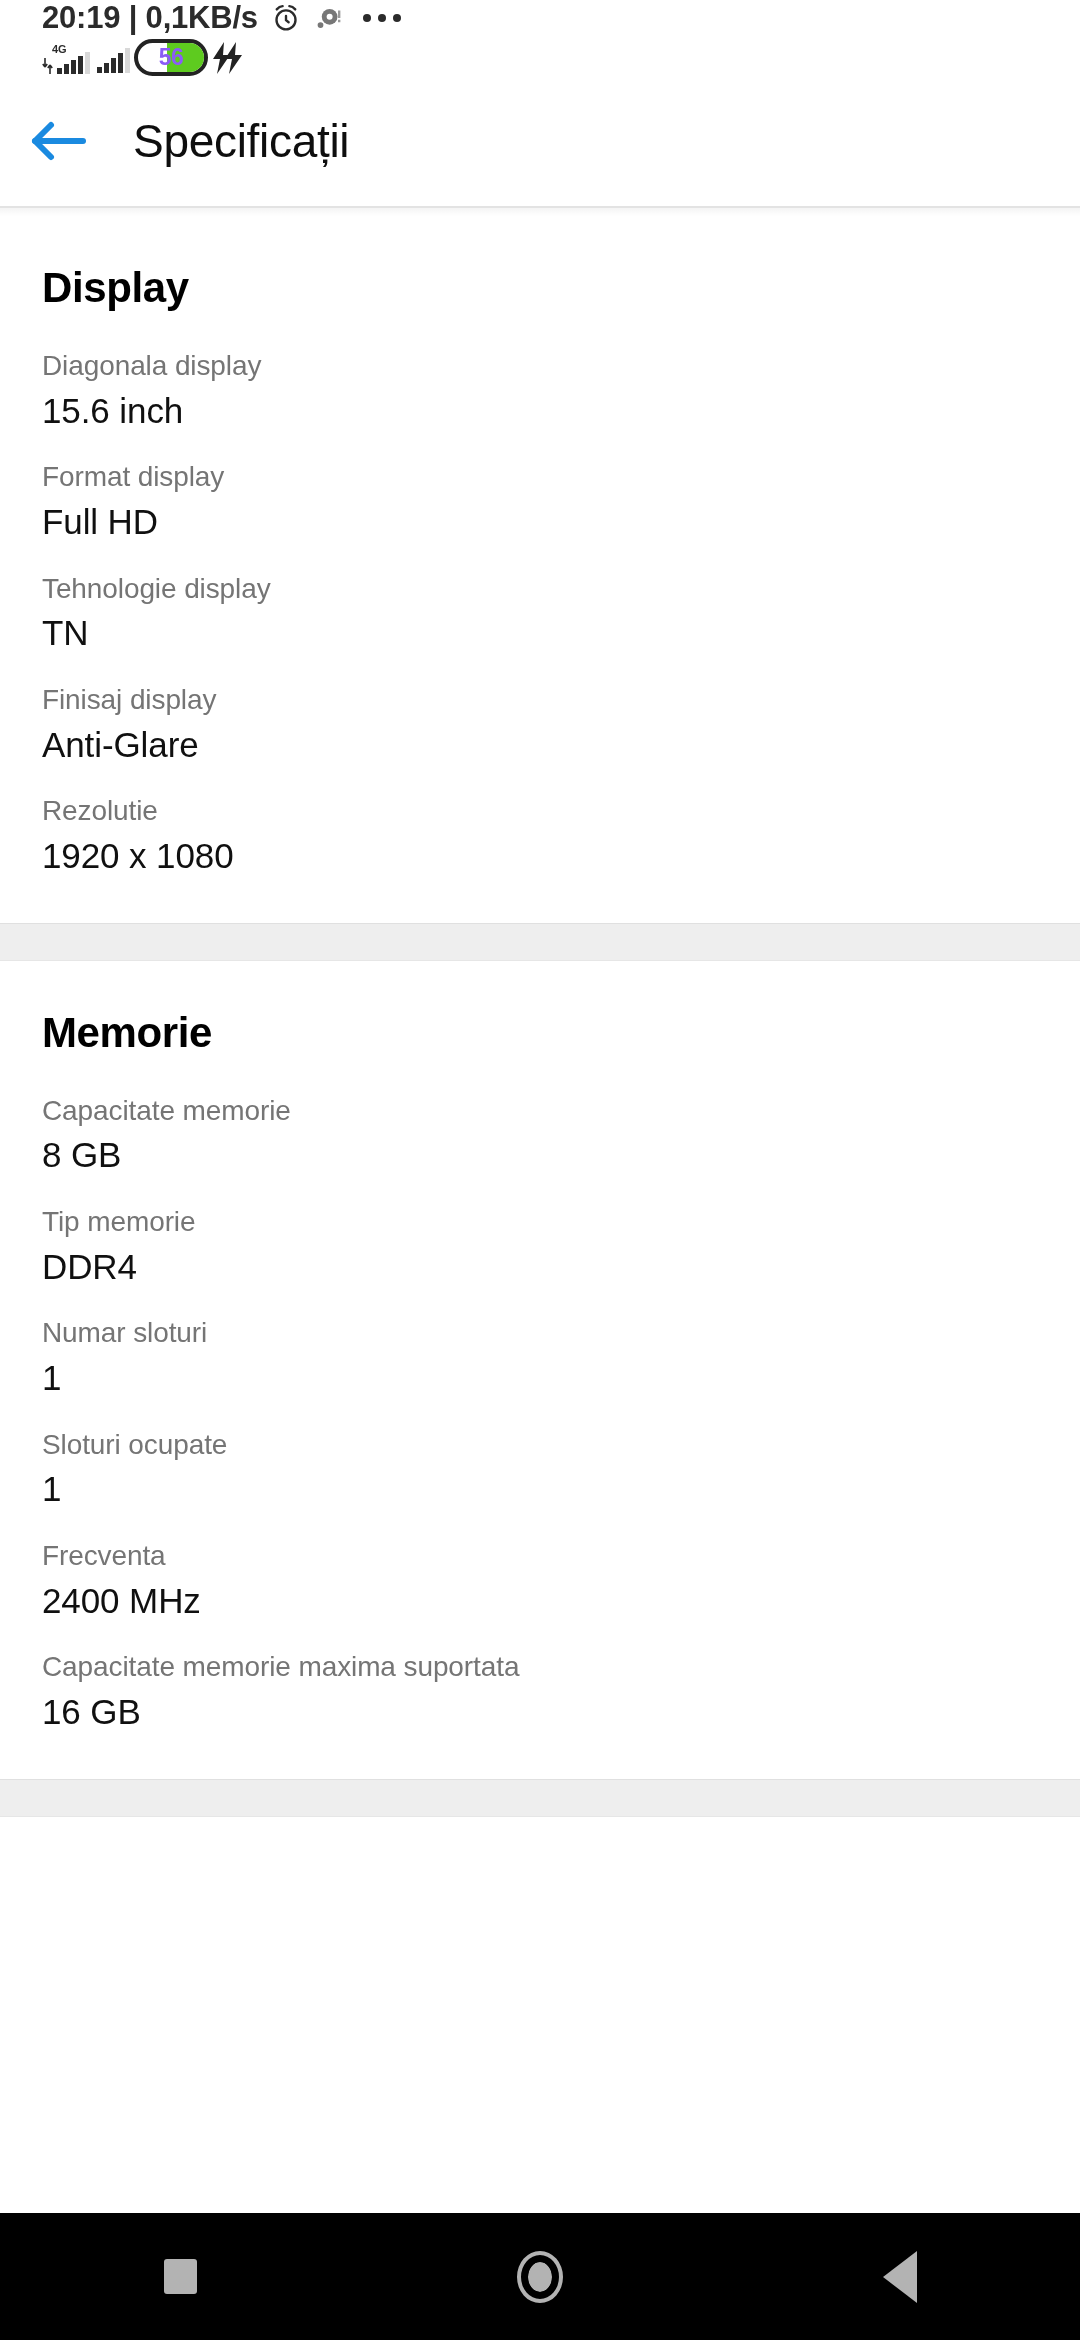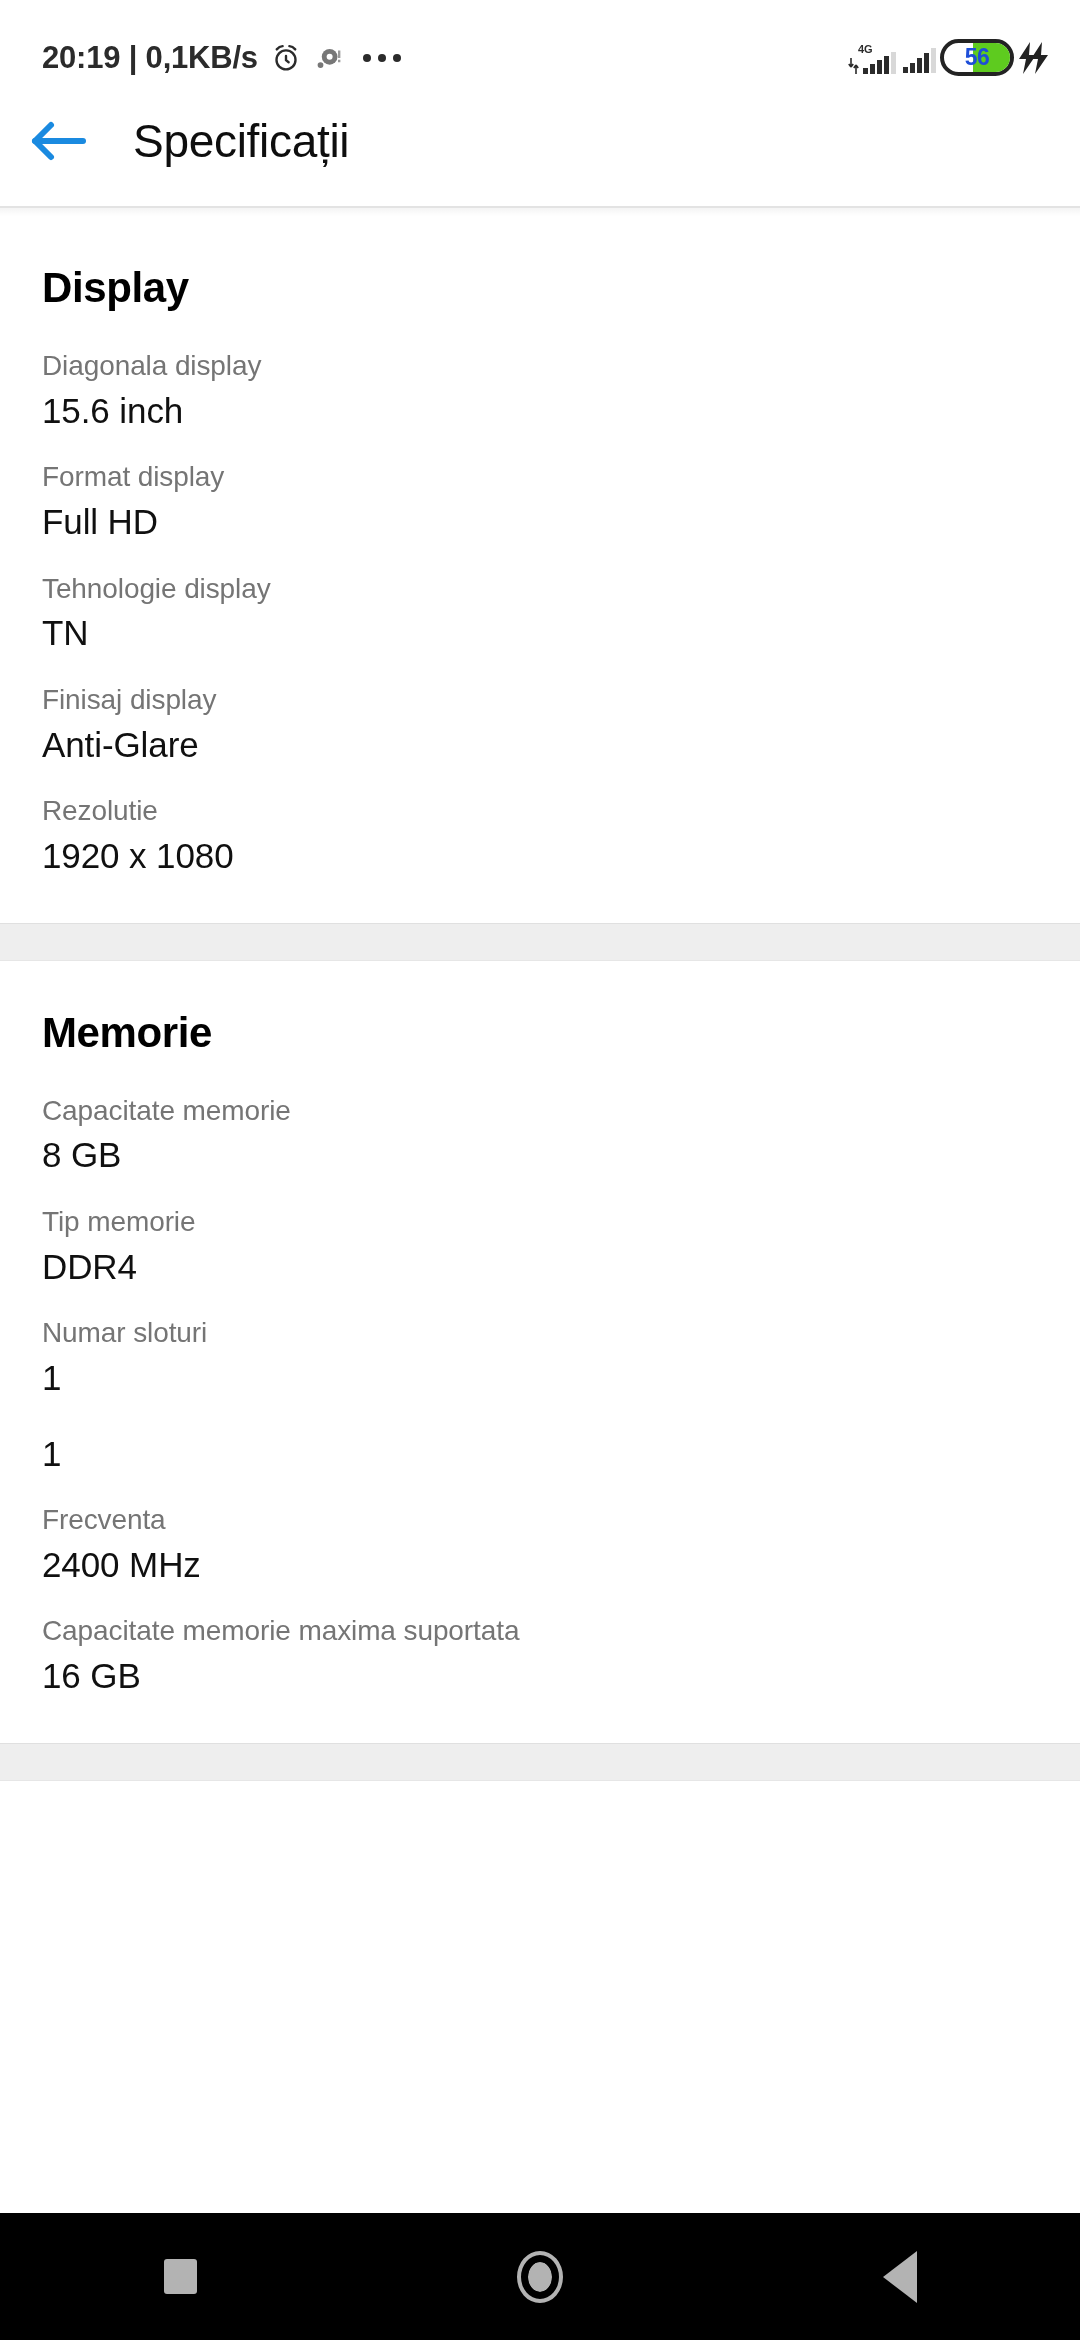--- a/index.html
+++ b/index.html
@@ -12,25 +12,26 @@
     height: 2340px;
     font-family: "Liberation Sans", sans-serif;
     overflow: hidden;
     position: relative;
   }
 
   
   .status-bar {
     height: 76px;
     display: flex;
-    align-items: flex-end;
+    align-items: flex-start;
     justify-content: space-between;
     padding: 0 30px 0 42px;
     box-sizing: border-box;
     background: #ffffff;
+    flex-direction: column;
   }
   .status-left {
     display: flex;
     align-items: center;
     gap: 13px;
   }
   .status-clock {
     font-size: 31px;
     font-weight: bold;
     color: #2b2b2b;
@@ -82,21 +83,21 @@
     width: 56%;
     background: #5ecb1f;
   }
   .battery-level {
     position: relative;
     z-index: 2;
     width: 100%;
     text-align: center;
     font-size: 23px;
     font-weight: bold;
-    color: #1d4ed8;
+    color: #8b5cf6;
     line-height: 1;
     letter-spacing: -0.5px;
   }
   .bolt-icon { width: 36px; height: 34px; display: block; }
 
   
   .app-bar {
     height: 130px;
     display: flex;
     align-items: center;
@@ -347,20 +348,21 @@
     </div>
     <div class="spec-row">
       <div class="spec-label">Tip memorie</div>
       <div class="spec-value">DDR4</div>
     </div>
     <div class="spec-row">
       <div class="spec-label">Numar sloturi</div>
       <div class="spec-value">1</div>
     </div>
     <div class="spec-row">
+      <div class="spec-label">Sloturi ocupate</div>
       <div class="spec-value">1</div>
     </div>
     <div class="spec-row">
       <div class="spec-label">Frecventa</div>
       <div class="spec-value">2400 MHz</div>
     </div>
     <div class="spec-row">
       <div class="spec-label">Capacitate memorie maxima suportata</div>
       <div class="spec-value">16 GB</div>
     </div>

